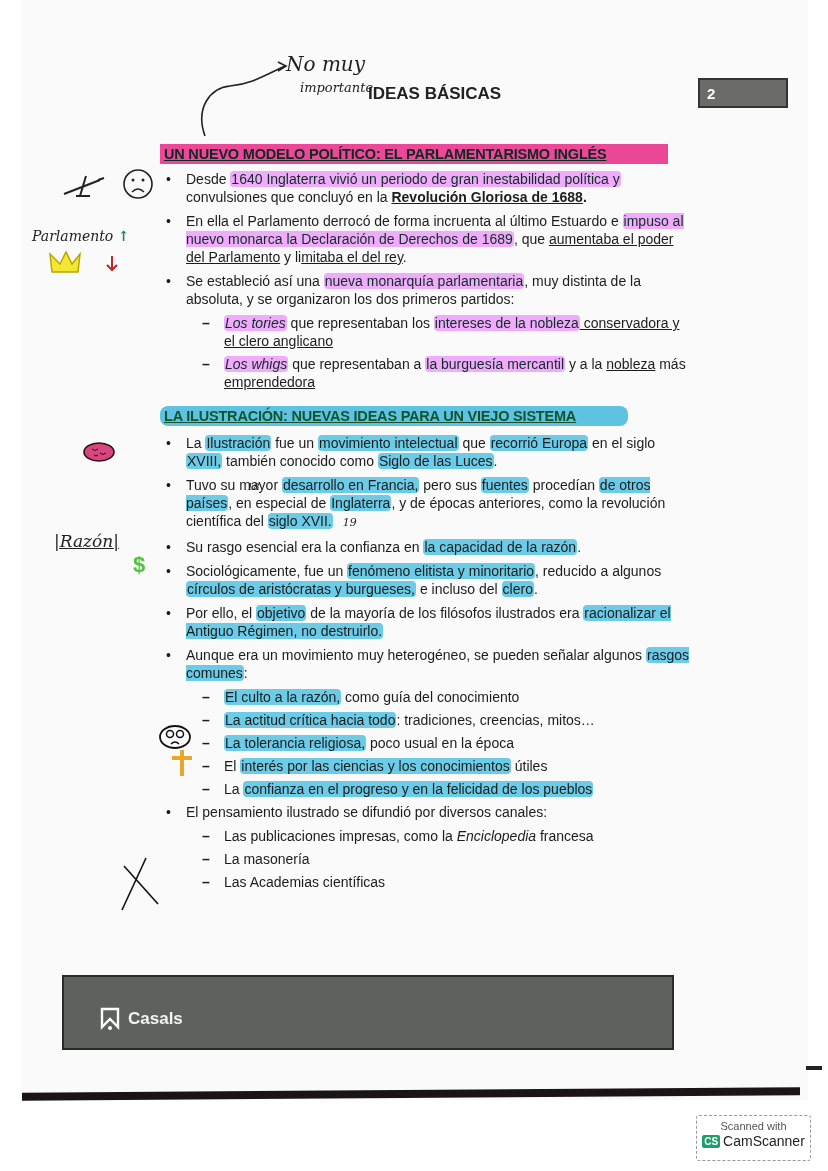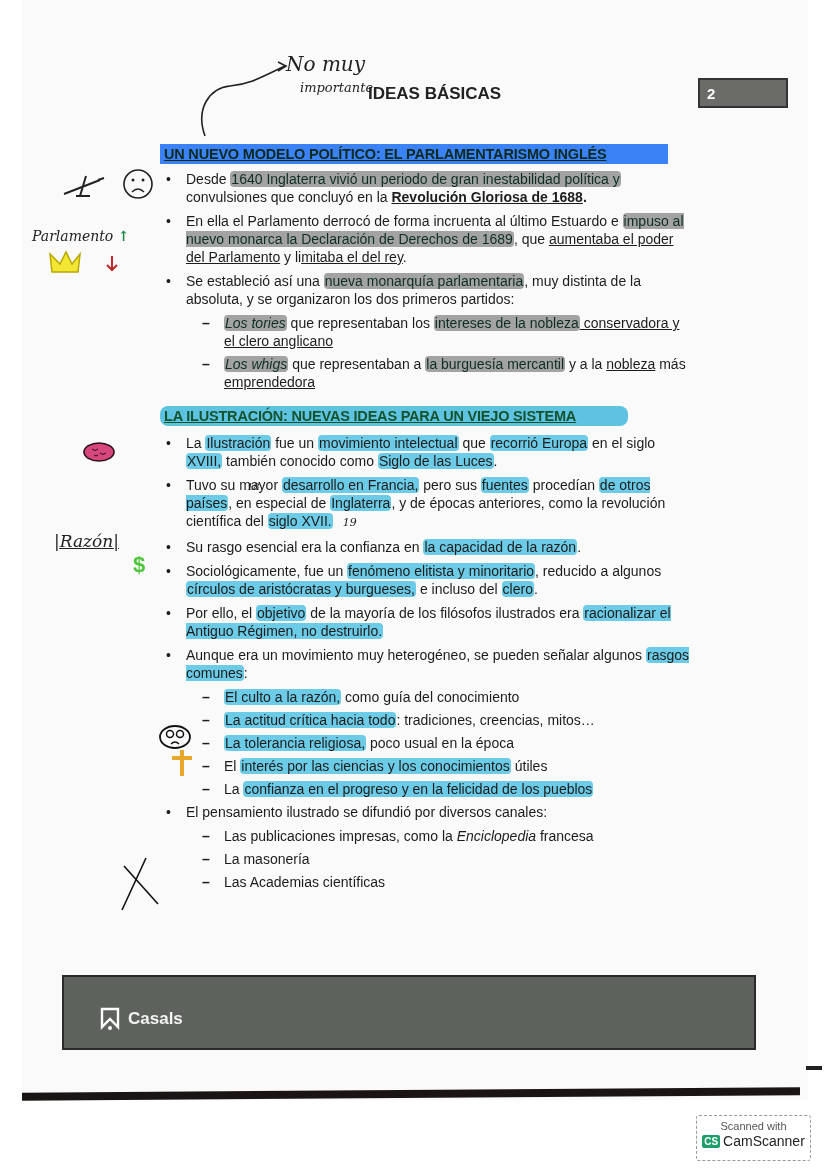--- a/index.html
+++ b/index.html
@@ -26,36 +26,36 @@
   }
   .hand { font-family: "DejaVu Serif", serif; font-style: italic; color: #222; position: absolute; }
   .note-nomuy { left: 286px; top: 52px; font-size: 20px; }
   .note-importante { left: 300px; top: 80px; font-size: 13px; }
   .note-arrow { position: absolute; left: 190px; top: 58px; }
 
   .section-head {
     position: absolute; font-size: 14.5px; font-weight: bold; text-decoration: underline;
     padding: 2px 4px; letter-spacing: -0.2px;
   }
-  .sec1 { left: 160px; top: 144px; width: 508px; background: #3b82f6; color: #0e2a1f; }
+  .sec1 { left: 160px; top: 144px; width: 508px; background: #ec4899; color: #0e2a1f; }
   .sec2 { left: 160px; top: 406px; width: 468px; background: #5ec3e0; color: #14532d; border-radius: 8px; }
 
   .content { position: absolute; left: 164px; font-size: 14px; line-height: 18px; color: #1c1c1c; }
   .bullet { position: relative; padding-left: 22px; margin-bottom: 6px; width: 530px; }
   .bullet::before { content: "•"; position: absolute; left: 2px; top: 0; font-size: 14px; }
   .dash { position: relative; padding-left: 60px; margin-bottom: 5px; width: 530px; }
   .dash::before { content: "–"; position: absolute; left: 38px; top: 0; font-weight: bold; }
 
-  .hg { background: #a3a3a3; color: #0f2e22; border-radius: 4px; padding: 0 1px; }
+  .hg { background: #f0abfc; color: #0f2e22; border-radius: 4px; padding: 0 1px; }
   .hb { background: #6ccbe6; border-radius: 4px; padding: 0 1px; }
   .ul { text-decoration: underline; }
   b.ul { font-weight: bold; }
 
   .footer-bar {
-    position: absolute; left: 62px; top: 975px; width: 694px; height: 75px;
+    position: absolute; left: 62px; top: 975px; width: 612px; height: 75px;
     background: #5d625c; border: 2px solid #2a2a2a;
   }
   .footer-brand { position: absolute; left: 36px; top: 30px; color: #f3f3f3; font-weight: bold; font-size: 17px; display: flex; align-items: center; gap: 8px; }
 
   .margin { position: absolute; }
   .cs-badge {
     position: absolute; left: 696px; top: 1115px; width: 115px; height: 46px;
     border: 1px dashed #999; border-radius: 3px; text-align: center; background: #fff;
   }
   .cs-top { font-size: 11px; color: #555; margin-top: 4px; }

